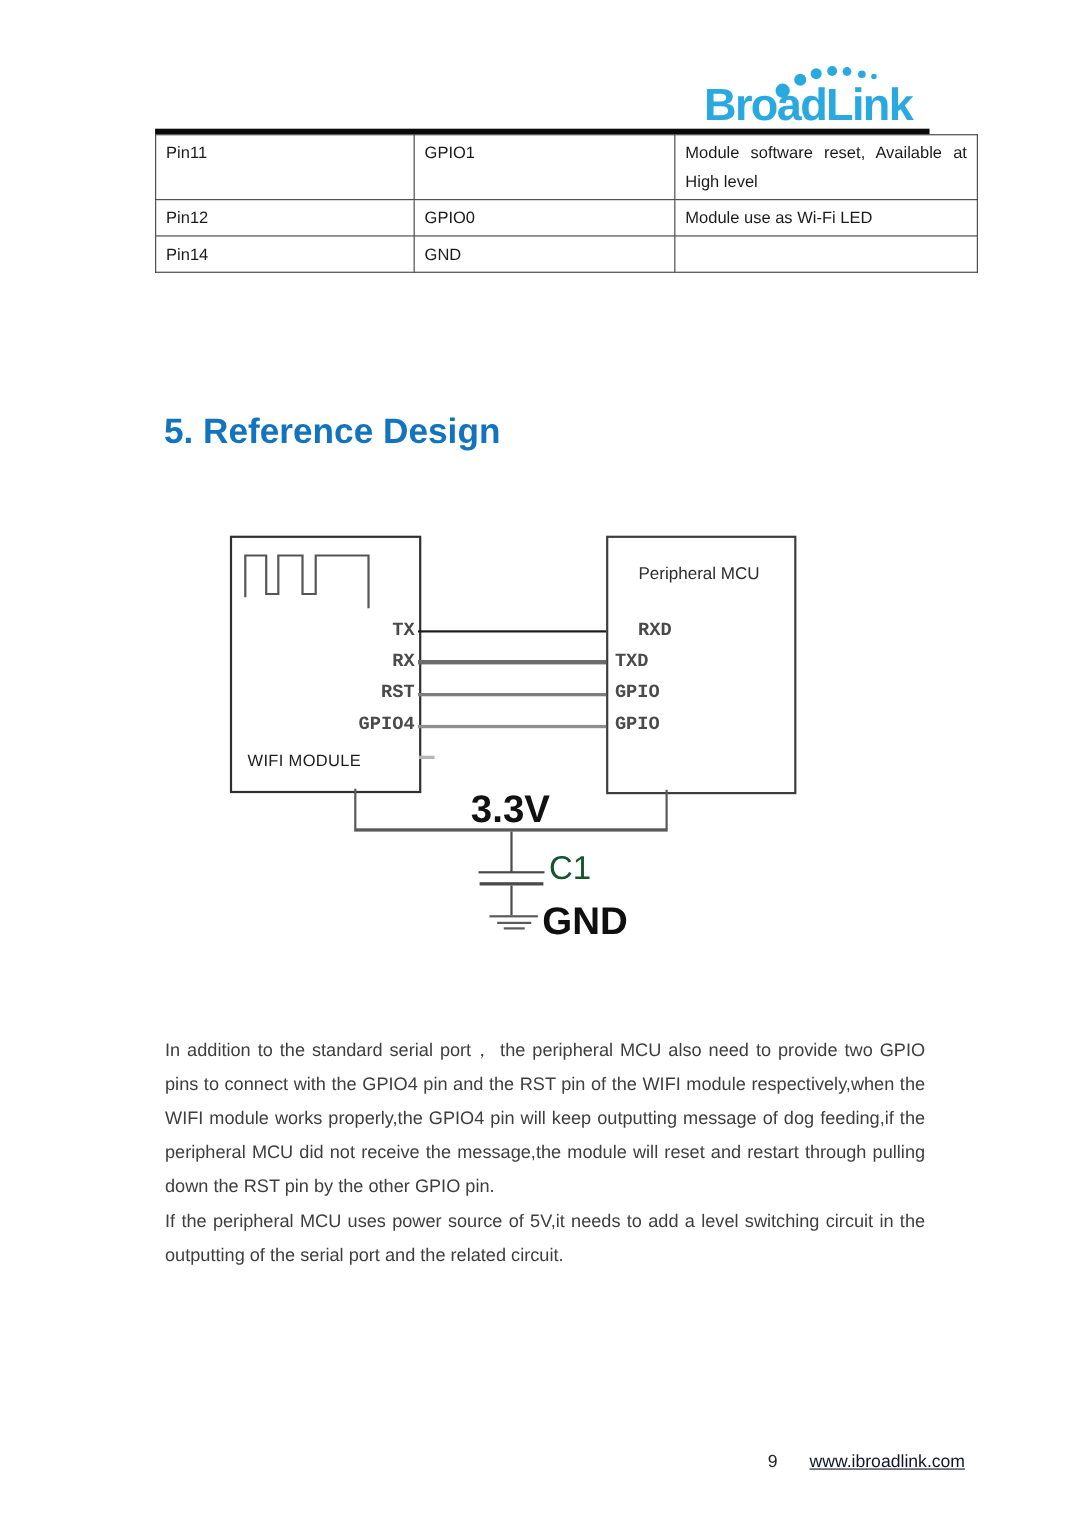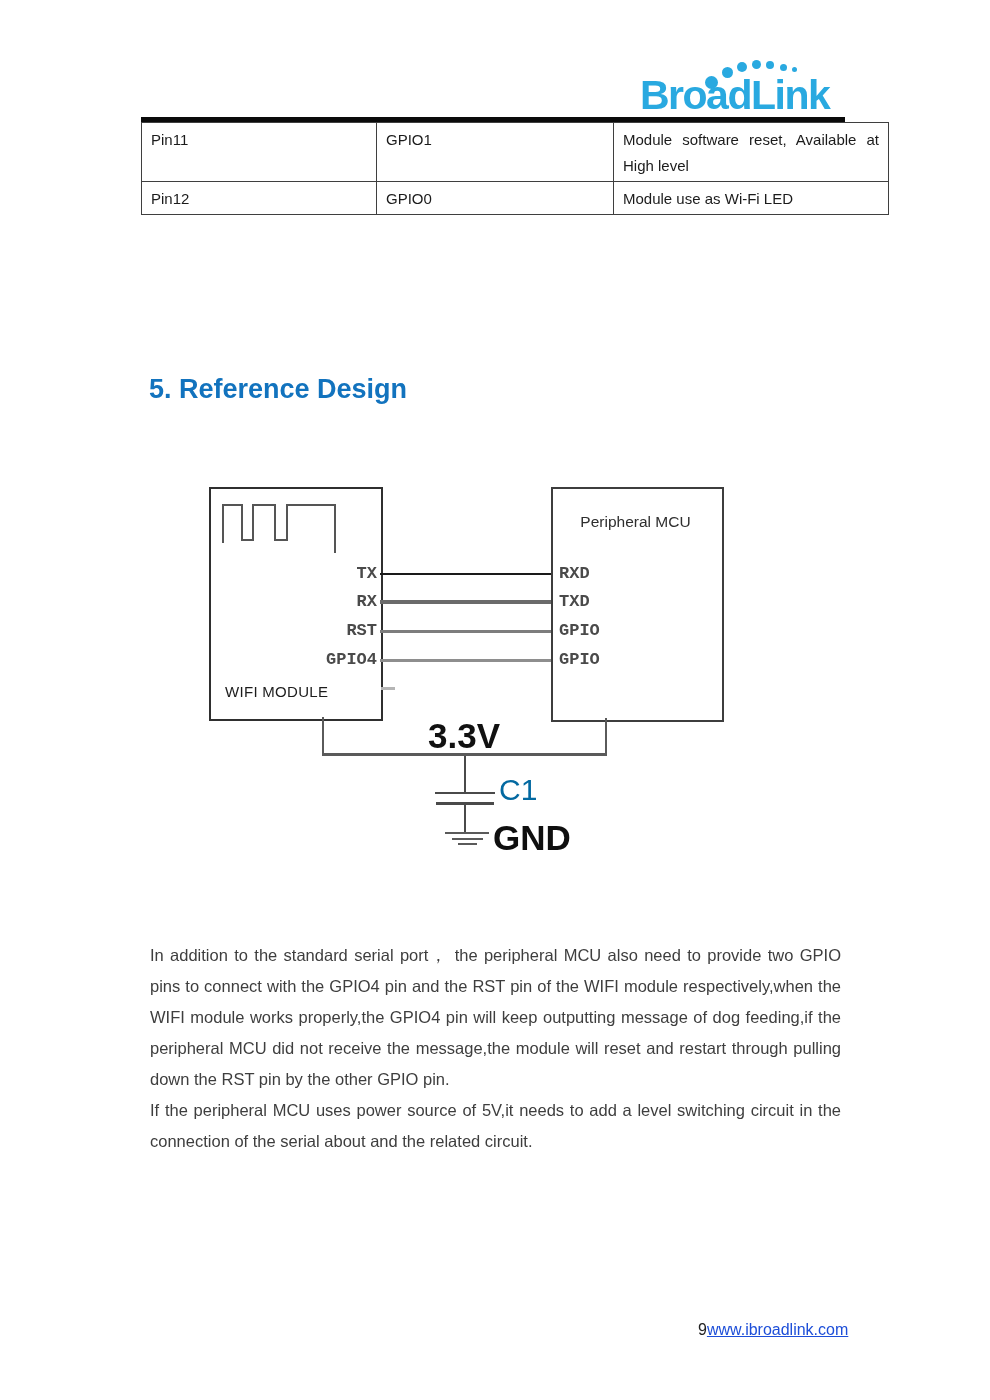--- a/index.html
+++ b/index.html
@@ -31,21 +31,21 @@
     padding:4px 9px 2px 9px;
     line-height:26px;
     overflow:hidden;
   }
   tr.row-tall{height:53px;}
   tr.row-short{height:27px;}
   td.justify{text-align:justify;}
   
   .section-heading{
     position:absolute;left:149px;top:374px;margin:0;
-    font-size:27px;font-weight:bold;
+    font-size:32px;font-weight:bold;
   }
   
   .diagram{position:absolute;left:209px;top:487px;width:540px;height:390px;}
   .box{position:absolute;background:#fff;}
   .wifi-box{left:0;top:0;width:170px;height:230px;border:2px solid #2f2f2f;}
   .mcu-box{left:342px;top:0;width:169px;height:231px;border:2px solid #3d3d3d;}
   .wave-svg{position:absolute;left:10px;top:16px;}
   .wifi-label{position:absolute;left:16px;top:196px;font-size:15px;color:#1c1c1c;letter-spacing:.3px;}
   .mcu-label{position:absolute;left:342px;top:26px;width:169px;text-align:center;font-size:15.5px;color:#2e2e2e;}
   .pinlabel{
@@ -53,21 +53,21 @@
     font-family:"Liberation Mono","DejaVu Sans Mono",monospace;
     font-weight:bold;font-size:17px;color:#4a4a4a;
   }
   .pin-left{left:92px;width:76px;text-align:right;}
   .pin-right{left:350px;width:80px;text-align:left;}
   .wire{position:absolute;left:171px;width:171px;}
   .vline{position:absolute;width:2px;background:#5a5a5a;}
   .hline{position:absolute;background:#5a5a5a;}
   .v33-label{position:absolute;left:200px;top:229px;width:110px;text-align:center;
     font-size:35px;font-weight:bold;color:#111;}
-  .c1-label{position:absolute;left:290px;top:286px;font-size:30px;color:#0369a1;}
+  .c1-label{position:absolute;left:290px;top:286px;font-size:30px;color:#14532d;}
   .gnd-label{position:absolute;left:284px;top:331px;font-size:35px;font-weight:bold;color:#0f0f0f;}
   
   .body-text{
     position:absolute;left:150px;top:940px;width:691px;
     font-size:16.5px;line-height:31px;color:#3e3e3e;
     text-align:justify;
   }
   .body-text p{margin:0;}
   
   .footer{position:absolute;left:698px;top:1321px;font-size:16px;color:#222;}
@@ -102,20 +102,25 @@
         <tr class="row-tall">
       <td>Pin11</td>
       <td>GPIO1</td>
       <td class="justify">Module software reset, Available at High level</td>
     </tr>
     <tr class="row-short">
       <td>Pin12</td>
       <td>GPIO0</td>
       <td>Module use as Wi-Fi LED</td>
     </tr>
+    <tr class="row-short">
+      <td>Pin14</td>
+      <td>GND</td>
+      <td></td>
+    </tr>
   </tbody>
     </table>
 
   <h2 class="section-heading" style="color:#1273BE;">5. Reference Design</h2>
 
   <div class="diagram">
 
     <div class="box wifi-box"></div>
     <div class="box mcu-box"></div>
 
@@ -126,21 +131,21 @@
     <div class="wifi-label">WIFI MODULE</div>
     <div class="mcu-label">Peripheral MCU</div>
 
     
     <div class="pinlabel pin-left" style="top:77px;">TX</div>
     <div class="pinlabel pin-left" style="top:105px;">RX</div>
     <div class="pinlabel pin-left" style="top:134px;">RST</div>
     <div class="pinlabel pin-left" style="top:163px;">GPIO4</div>
 
     
-    <div class="pinlabel pin-right" style="top:77px;">RXD</div>
+    <div class="pinlabel pin-right" style="top:77px;margin-left:21px;">RXD</div>
     <div class="pinlabel pin-right" style="top:105px;">TXD</div>
     <div class="pinlabel pin-right" style="top:134px;">GPIO</div>
     <div class="pinlabel pin-right" style="top:163px;">GPIO</div>
 
     
     <div class="wire" style="top:86px;height:2px;background:#1a1a1a;"></div>
     <div class="wire" style="top:113px;height:4px;background:#6b6b6b;"></div>
     <div class="wire" style="top:143px;height:3px;background:#7d7d7d;"></div>
     <div class="wire" style="top:172px;height:3px;background:#8e8e8e;"></div>
     <div class="hline" style="left:172px;top:200px;width:14px;height:3px;background:#b5b5b5;"></div>
@@ -162,20 +167,20 @@
       <div class="hline" style="left:236px;top:345px;width:44px;height:2px;"></div>
       <div class="hline" style="left:243px;top:351px;width:31px;height:2px;"></div>
       <div class="hline" style="left:249px;top:356px;width:19px;height:2px;"></div>
     </span>
     <div class="c1-label">C1</div>
     <div class="gnd-label">GND</div>
   </div>
 
   <div class="body-text">
     <p>In addition to the standard serial port， the peripheral MCU also need to provide two GPIO pins to connect with the GPIO4 pin and the RST pin of the WIFI module respectively,when the WIFI module works properly,the GPIO4 pin will keep outputting message of dog feeding,if the peripheral MCU did not receive the message,the module will reset and restart through pulling down the RST pin by the other GPIO pin.</p>
-    <p>If the peripheral MCU uses power source of 5V,it needs to add a level switching circuit in the connection of the serial about and the related circuit.</p>
+    <p>If the peripheral MCU uses power source of 5V,it needs to add a level switching circuit in the outputting of the serial port and the related circuit.</p>
   </div>
 
   <div class="footer">
-    <span>9</span><a href="#" style="color:#1d4ed8;">www.ibroadlink.com</a>
+    <span>9</span><a href="#" style="color:#0f172a;padding-left:29px;">www.ibroadlink.com</a>
   </div>
 
 </div>
 
 </body></html>

